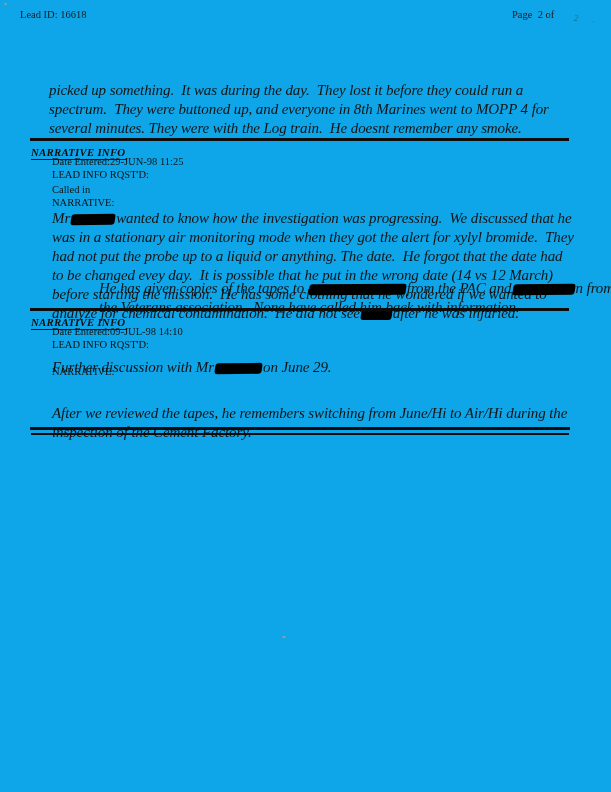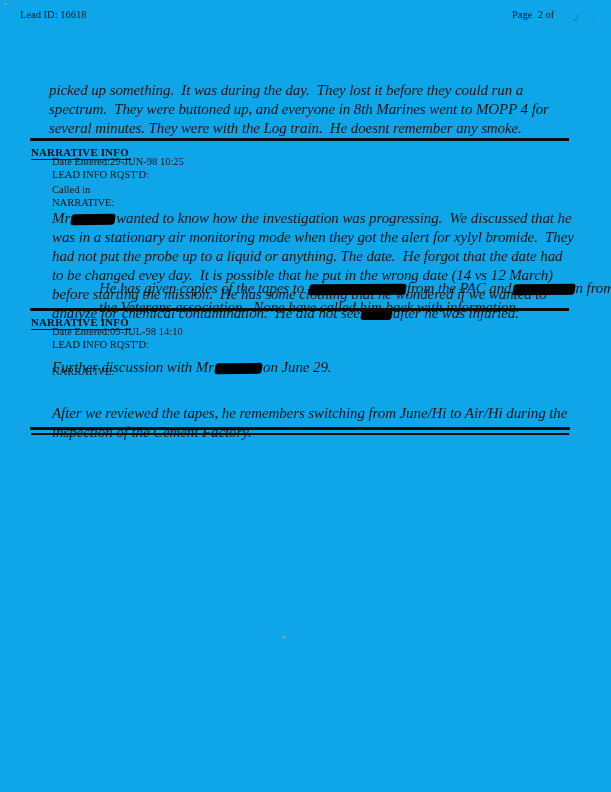--- a/index.html
+++ b/index.html
@@ -54,20 +54,21 @@
 
   .section-title {
     font-weight: bold;
     font-size: 10.8px;
     letter-spacing: 0.25px;
     color: #0e0e0e;
     border-bottom: 1.4px solid #111;
     padding: 0 2px 1px 0;
     display: inline-block;
     white-space: pre;
+    font-style: italic;
   }
 
   .redaction {
     display: inline-block;
     background: #000;
     height: 11px;
     border-radius: 3px;
     vertical-align: -2px;
     transform: skewX(-9deg) rotate(-0.4deg);
     margin: 0 1px;
@@ -92,21 +93,21 @@
   <div class="abs hdr-text faint" style="left:574px; top:13px; transform:skewX(-14deg);">2</div>
   <div class="abs hdr-text faint" style="left:592px; top:14px;">.</div>
 
   <div class="abs body-text" style="left:49px; top:81px; width:524px;">picked up something.  It was during the day.  They lost it before they could run a spectrum.  They were buttoned up, and everyone in 8th Marines went to MOPP 4 for several minutes. They were with the Log train.  He doesnt remember any smoke.</div>
 
   <div class="abs rule" style="left:30px; top:138px; width:539px;"></div>
   <div class="abs" style="left:31px; top:142px;">
     <span class="section-title">NARRATIVE INFO</span>
   </div>
 
-  <div class="abs field-line" style="left:52px; top:156px;"><span class="b">Date Entered:</span><span>29-JUN-98 10:25</span></div>
+  <div class="abs field-line" style="left:52px; top:156px;"><span class="b">Date Entered:</span><span>29-JUN-98 11:25</span></div>
 
   <div class="abs field-line b" style="left:52px; top:169px;">LEAD INFO RQST'D:</div>
 
   <div class="abs field-line" style="left:52px; top:184px;">Called in</div>
 
   <div class="abs field-line b" style="left:52px; top:197px;">NARRATIVE:</div>
 
   <div class="abs body-text" style="left:52px; top:209px; width:524px;">Mr<span class="redaction" style="width: 44px;"></span>wanted to know how the investigation was progressing.  We discussed that he was in a stationary air monitoring mode when they got the alert for xylyl bromide.  They had not put the probe up to a liquid or anything. The date.  He forgot that the date had to be changed evey day.  It is possible that he put in the wrong date (14 vs 12 March) before starting the mission.  He has some clothing that he wondered if we wanted to analyze for chemical contamination.  He did not see<span class="redaction" style="width: 31px;"></span>after he was injuried.</div>
 
   <div class="abs body-text" style="left:52px; top:279px; width:524px;margin-left:47px;">He has given copies of the tapes to <span class="redaction" style="width: 97px;"></span>from the PAC and<span class="redaction" style="width: 62px;"></span>n from the Veterans association.  None have called him back with information.</div>

